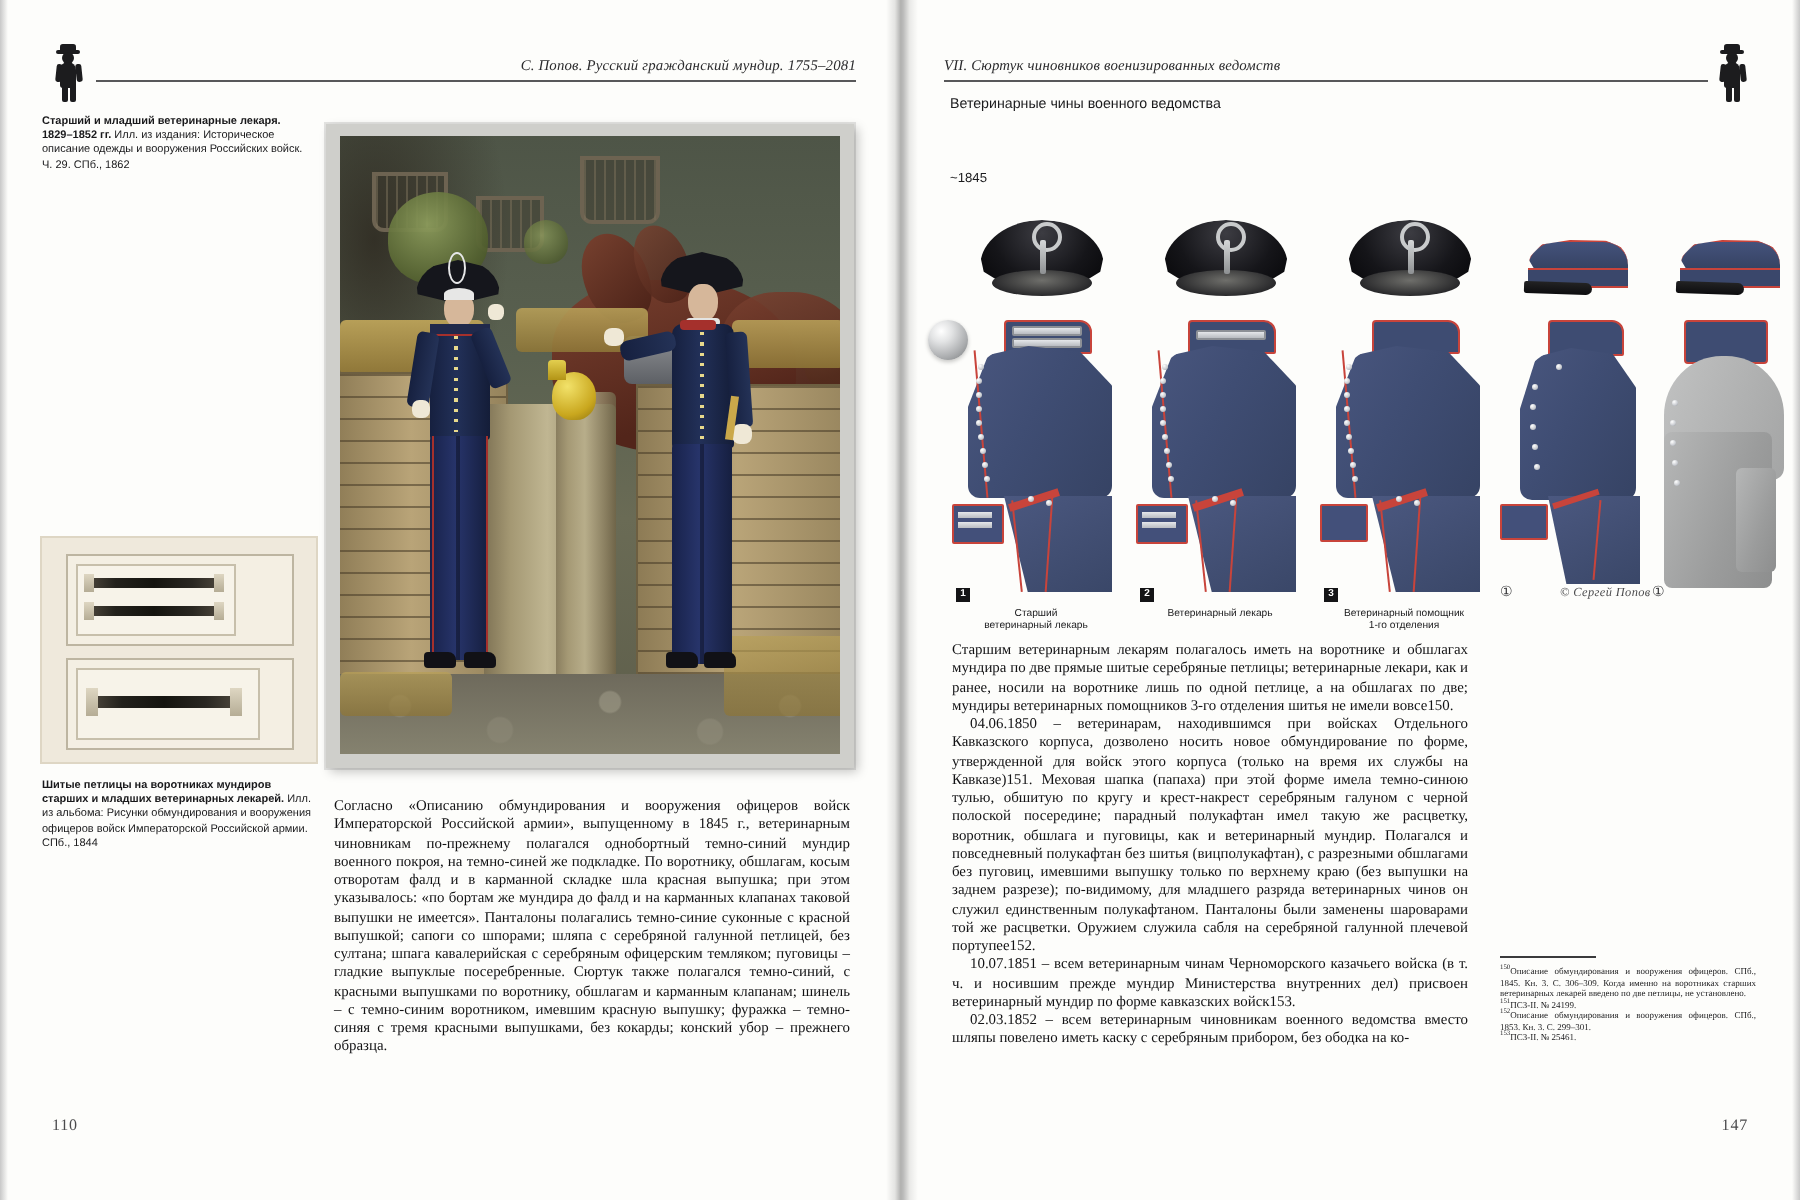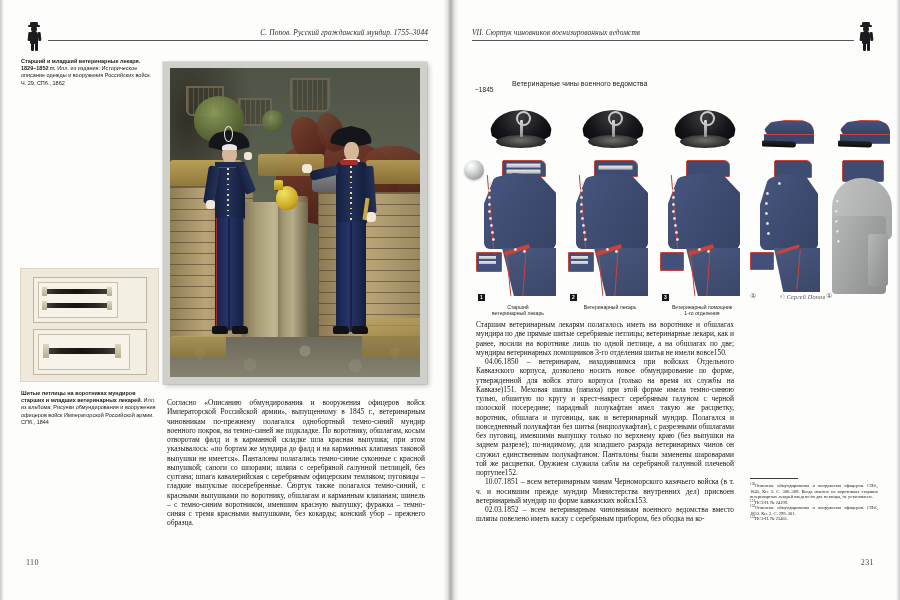--- a/index.html
+++ b/index.html
@@ -193,21 +193,21 @@
       <div class="sil-hat2"></div>
         <div class="sil-hat"></div>
         <div class="sil-head"></div>
       <div class="sil-armL"></div>
         <div class="sil-armR"></div>
       <div class="sil-body"></div>
         <div class="sil-legL"></div>
         <div class="sil-legR"></div>
     </div>
     <div class="runhead-rule" style="left:48px;top:40px;width:380px;"></div>
-    <div class="runhead-txt" style="right:22px;top:28px;">С. Попов. Русский гражданский мундир. 1755–3044</div>
+    <div class="runhead-txt" style="right:22px;top:28px;">С. Попов. Русский гражданский мундир. 1755–2081</div>
 
     <div class="caption" style="position:absolute;left:21px;top:58px;width:136px;">
       <b>Старший и младший ветеринарные лекаря. 1829–1852 гг.</b><span> Илл. из издания: Историческое описание одежды и вооружения Российских войск. Ч. 29. СПб., 1862</span>
     </div>
 
     <div class="plate">
       <div class="plate-inner">
         <div class="bg-wall"></div>
         <div class="bg-dark-l"></div>
 
@@ -333,21 +333,21 @@
         <div class="sil-head"></div>
       <div class="sil-armL"></div>
         <div class="sil-armR"></div>
       <div class="sil-body"></div>
         <div class="sil-legL"></div>
         <div class="sil-legR"></div>
     </div>
     <div class="runhead-rule" style="left:22px;top:40px;width:382px;"></div>
     <div class="runhead-txt" style="left:22px;top:28px;">VII. Сюртук чиновников военизированных ведомств</div>
 
-    <div class="sect-title" style="left:25px;top:80px;margin-left:37px;">Ветеринарные чины военного ведомства</div>
+    <div class="sect-title" style="left:25px;top:48px;">Ветеринарные чины военного ведомства</div>
     <div class="sect-date" style="left:25px;top:86px;">~1845</div>
 
     <div class="figrow" style="left:26px;">
 
       <div class="uni" style="left:0px;top:0px;">
         <div class="bic" style="left:14px;top:0px;">
           <div class="bic-body"></div>
             <div class="bic-brim"></div>
             <div class="bic-loop"></div>
         </div>
@@ -510,17 +510,17 @@
     <div class="fnotes" style="left:300px;top:478px;width:128px;">
       <div class="fn-rule" style="left:0;top:0;width:48px;"></div>
       <div style="margin-top:5px;">
         <div class="fnote"><sup>150</sup><span>Описание обмундирования и вооружения офицеров. СПб., 1845. Кн. 3. С. 306–309. Когда именно на воротниках старших ветеринарных лекарей введено по две петлицы, не установлено.</span></div>
         <div class="fnote"><sup>151</sup><span>ПСЗ-II. № 24199.</span></div>
         <div class="fnote"><sup>152</sup><span>Описание обмундирования и вооружения офицеров. СПб., 1853. Кн. 3. С. 299–301.</span></div>
         <div class="fnote"><sup>153</sup><span>ПСЗ-II. № 25461.</span></div>
       </div>
     </div>
 
-    <div class="pgnum" style="right:26px;top:558px;">231</div>
+    <div class="pgnum" style="right:26px;top:558px;">147</div>
   </div>
 
   <div class="gutter"></div>
 </div>
 
 </body></html>

